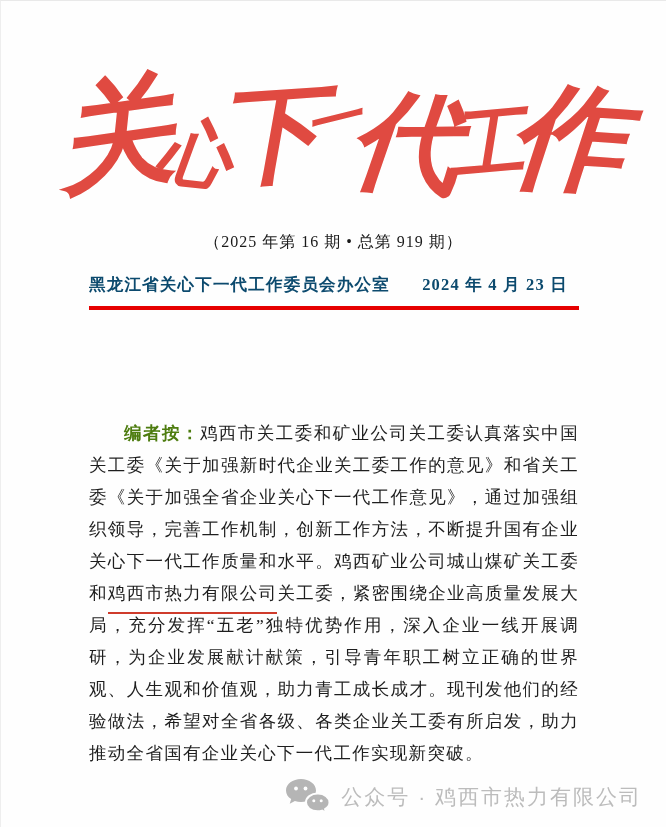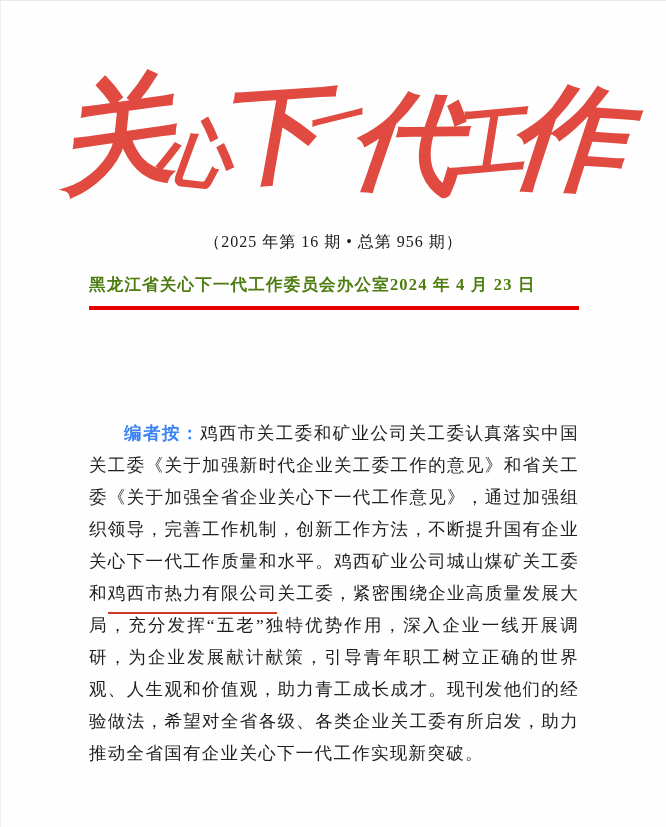--- a/index.html
+++ b/index.html
@@ -62,25 +62,26 @@
     color: #1a1a1a;
   }
 
   
   .header-row {
     position: absolute;
     top: 273px;
     left: 88px;
     right: 88px;
     display: flex;
+    justify-content: space-between;
     align-items: baseline;
     font-size: 16.5px;
     font-weight: 600;
     letter-spacing: 1.2px;
-    color: #4d7c0f;
+    color: #0c4a6e;
   }
   .header-row .org { white-space: nowrap; }
   .header-row .date { white-space: nowrap; padding-right: 10px; }
 
   .red-rule {
     position: absolute;
     top: 305px;
     left: 88px;
     width: 490px;
     height: 4px;
@@ -93,21 +94,21 @@
     top: 416px;
     left: 88px;
     width: 490px;
     font-size: 17.5px;
     line-height: 32px;
     letter-spacing: 1.3px;
     text-align: justify;
     text-indent: 2em;
     color: var(--body-text);
   }
-  .editor-note-label { font-weight: bold; color: #3b82f6; }
+  .editor-note-label { font-weight: bold; color: #4d7c0f; }
   .company-underline {
     border-bottom: 2px solid var(--underline-red);
     padding-bottom: 9px;
   }
 
   
   .watermark {
     position: absolute;
     right: 24px;
     bottom: 12px;
@@ -129,25 +130,38 @@
   <div class="calligraphy" aria-label="masthead">
       <span class="cal-char">关</span>
       <span class="cal-char">心</span>
       <span class="cal-char">下</span>
       <span class="cal-char">一</span>
       <span class="cal-char">代</span>
       <span class="cal-char">工</span>
       <span class="cal-char">作</span>
     </div>
 
-  <div class="issue-line">（2025 年第 16 期 • 总第 956 期）</div>
+  <div class="issue-line">（2025 年第 16 期 • 总第 919 期）</div>
 
   <div class="header-row">
     <span class="org">黑龙江省关心下一代工作委员会办公室</span>
     <span class="date">2024 年 4 月 23 日</span>
   </div>
 
   <div class="red-rule"></div>
 
   <p class="body-text"><span class="editor-note-label">编者按：</span><span>鸡西市关工委和矿业公司关工委认真落实中国关工委《关于加强新时代企业关工委工作的意见》和省关工委《关于加强全省企业关心下一代工作意见》，通过加强组织领导，完善工作机制，创新工作方法，不断提升国有企业关心下一代工作质量和水平。鸡西矿业公司城山煤矿关工委和</span><span class="company-underline">鸡西市热力有限公司</span><span>关工委，紧密围绕企业高质量发展大局，充分发挥“五老”独特优势作用，深入企业一线开展调研，为企业发展献计献策，引导青年职工树立正确的世界观、人生观和价值观，助力青工成长成才。现刊发他们的经验做法，希望对全省各级、各类企业关工委有所启发，助力推动全省国有企业关心下一代工作实现新突破。</span></p>
 
+  <div class="watermark">
+    <svg class="wechat-icon" viewBox="0 0 46 37" xmlns="http://www.w3.org/2000/svg" aria-hidden="true">
+
+      <path fill="#b5b5b5" d="M17 1C8.7 1 2 6.1 2 12.4c0 3.5 2 6.6 5.2 8.7l-1.5 4.6 5.2-2.7c1.9.6 4 .9 6.1.9 8.3 0 15-5.1 15-11.4S25.3 1 17 1z"></path>
+      <circle fill="#fefefe" cx="12" cy="10.5" r="1.9"></circle>
+      <circle fill="#fefefe" cx="21.5" cy="10.5" r="1.9"></circle>
+
+      <path fill="#b5b5b5" stroke="#fefefe" stroke-width="2" d="M33.5 15.5c-6.4 0-11.5 4-11.5 8.9 0 4.9 5.1 8.9 11.5 8.9 1.6 0 3.2-.25 4.6-.7l4.2 2.2-1.2-3.7c2.6-1.6 4.4-4 4.4-6.7 0-4.9-5.1-8.9-11.5-8.9z"></path>
+      <circle fill="#fefefe" cx="29.8" cy="22.8" r="1.5"></circle>
+      <circle fill="#fefefe" cx="37.2" cy="22.8" r="1.5"></circle>
+    </svg>
+    <span>公众号 · 鸡西市热力有限公司</span>
+  </div>
 
 </div>
 
 </body></html>

